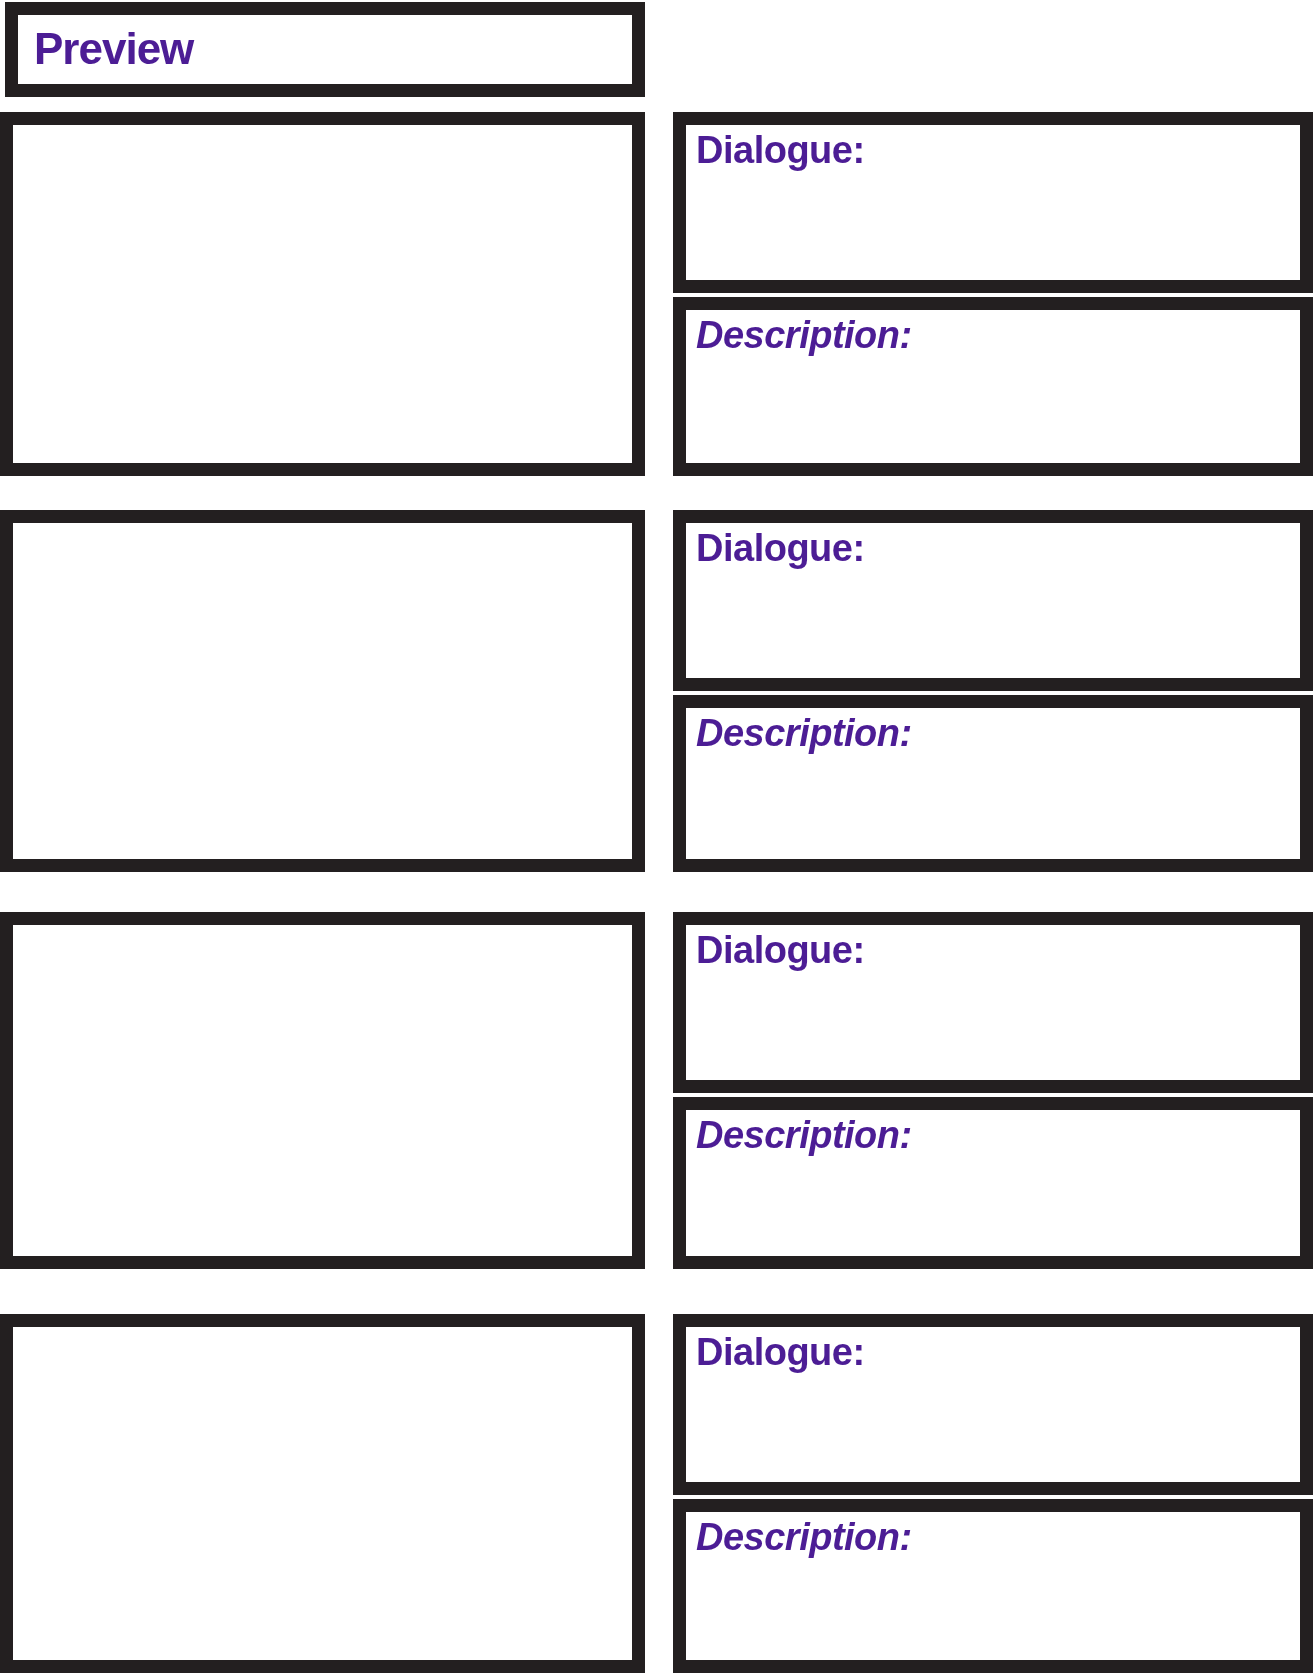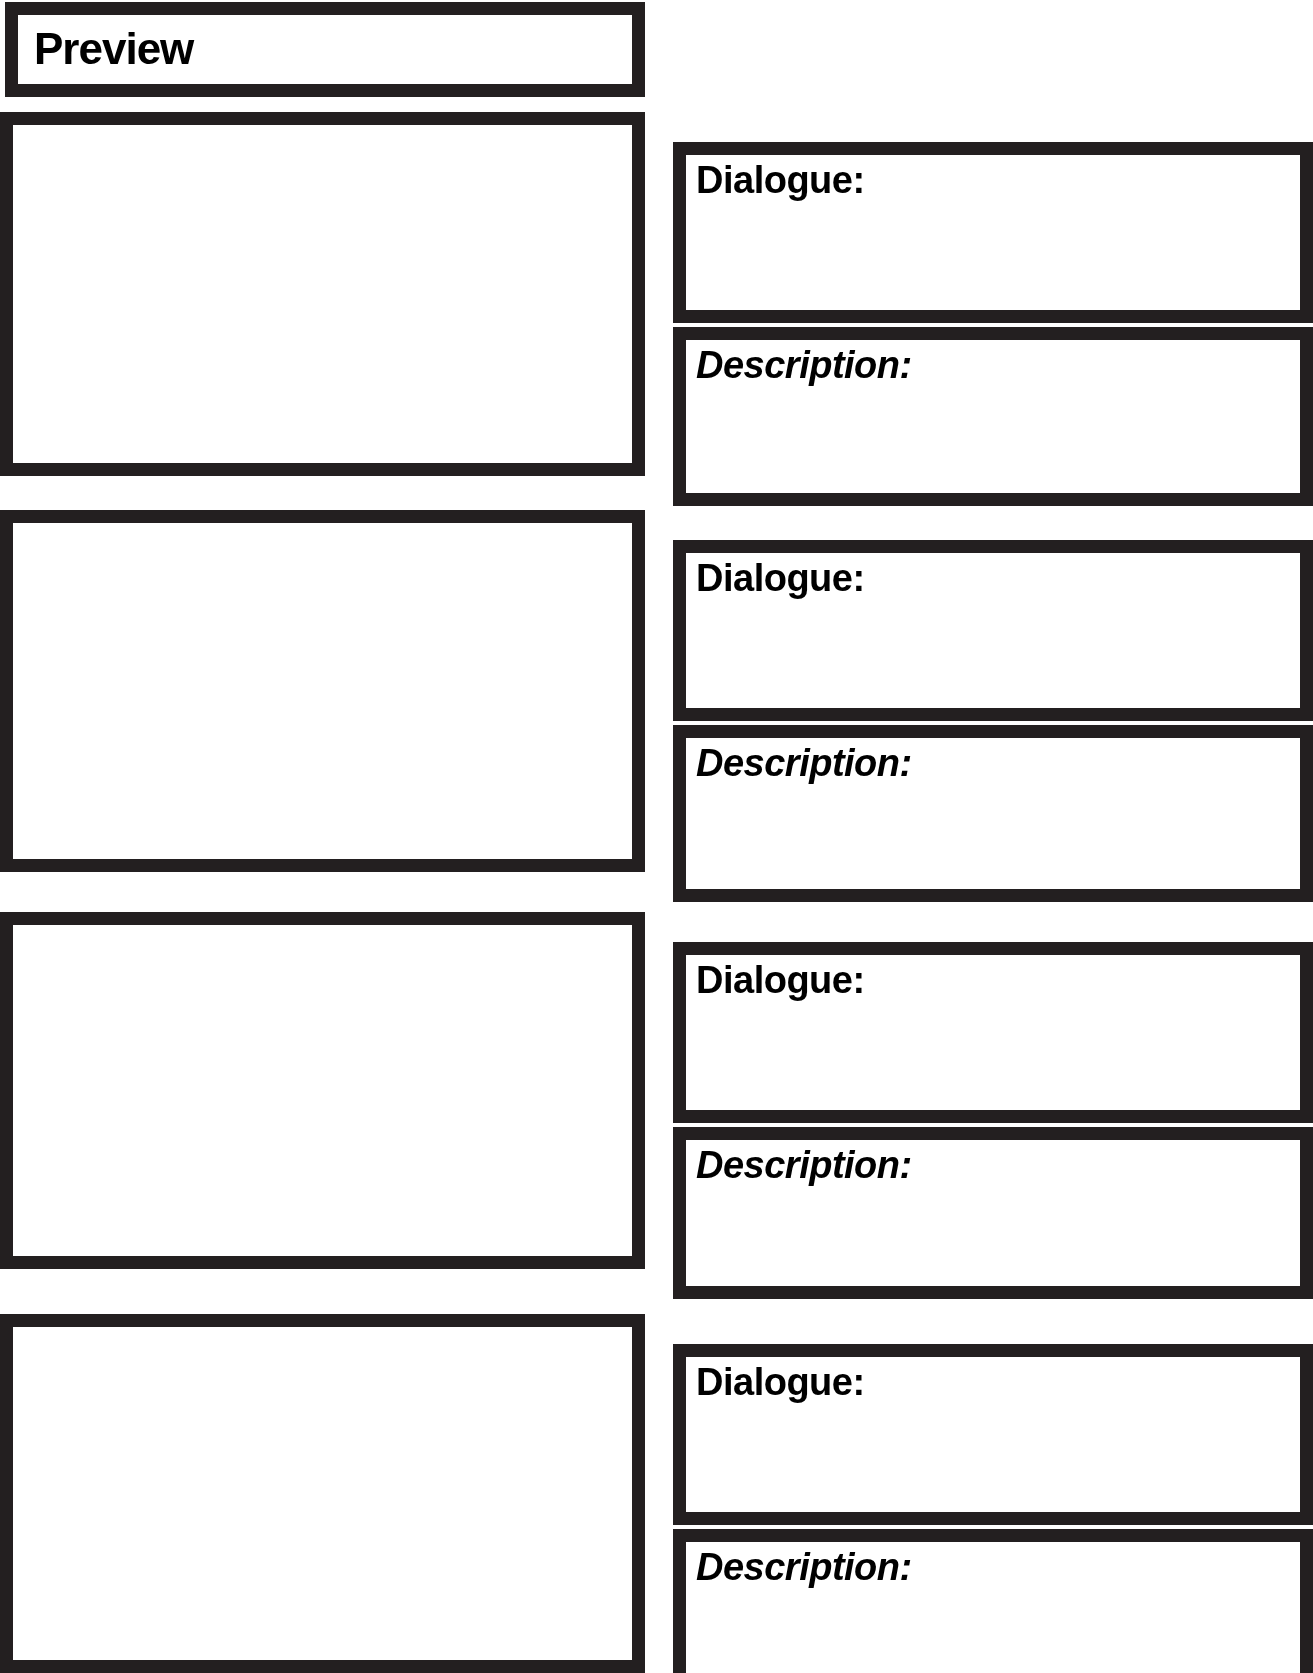--- a/index.html
+++ b/index.html
@@ -6,21 +6,21 @@
     margin: 0;
     padding: 0;
     background: #ffffff;
   }
   .sheet {
     position: relative;
     width: 1313px;
     height: 1673px;
     background: #ffffff;
     font-family: "Liberation Sans", sans-serif;
-    color: #000000;
+    color: #4c1d95;
     overflow: hidden;
   }
   .box {
     position: absolute;
     box-sizing: border-box;
     border: 13px solid #231f20;
     background: #ffffff;
   }
   
   .title-box {
@@ -41,21 +41,20 @@
   .scene-panel {
     left: 0;
     width: 645px;
   }
   .right-stack {
     position: absolute;
     left: 673px;
     width: 640px;
     display: flex;
     flex-direction: column;
-    margin-top: 30px;
   }
   .dialogue-box, .description-box {
     position: relative;
     box-sizing: border-box;
     border: 13px solid #231f20;
     background: #ffffff;
     width: 100%;
   }
   .dialogue-box { height: 181px; flex: 0 0 auto; }
   .stack-gap { height: 4px; flex: 0 0 auto; }

